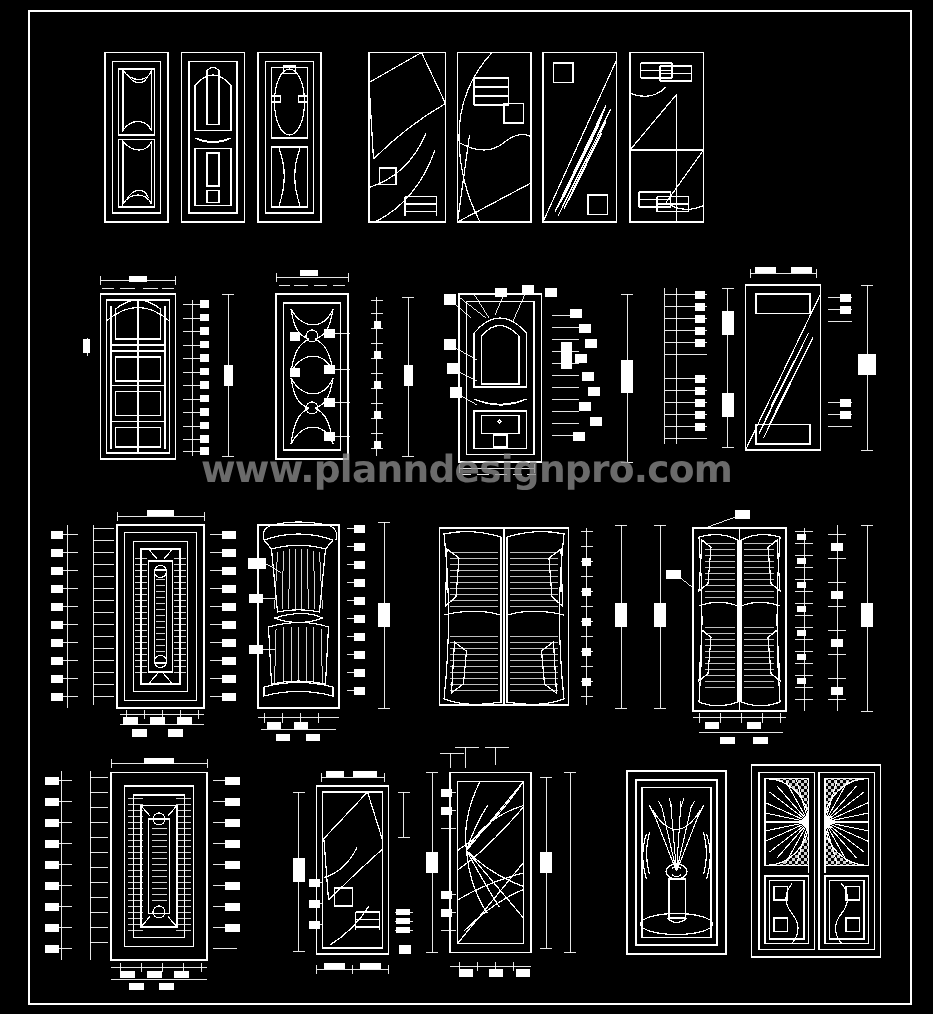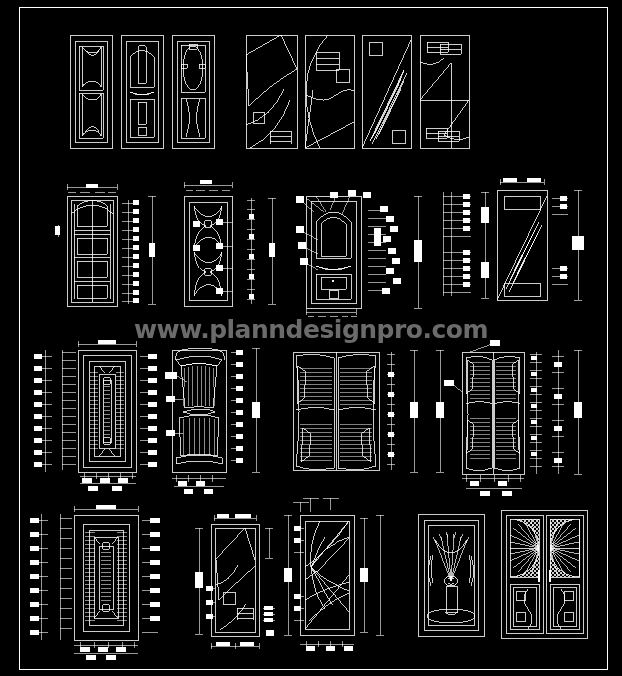--- a/index.html
+++ b/index.html
@@ -18,21 +18,21 @@
     overflow: hidden;
   }
   #cad-canvas svg {
     position: absolute;
     left: 0;
     top: 0;
   }
   .watermark {
     position: absolute;
     left: 0;
-    top: 315px;
+    top: 298px;
     width: 622px;
     text-align: center;
     font-family: "DejaVu Sans", sans-serif;
     font-weight: bold;
     font-size: 25px;
     letter-spacing: -0.5px;
     color: #8a8a8a;
     opacity: 0.78;
     pointer-events: none;
     user-select: none;

